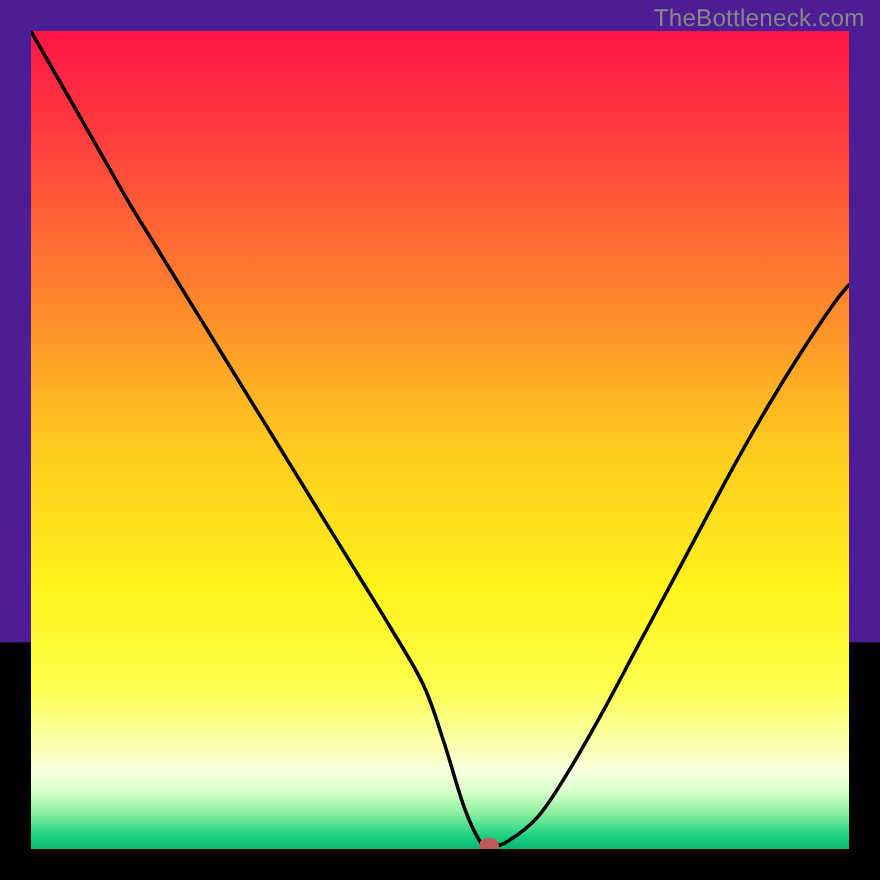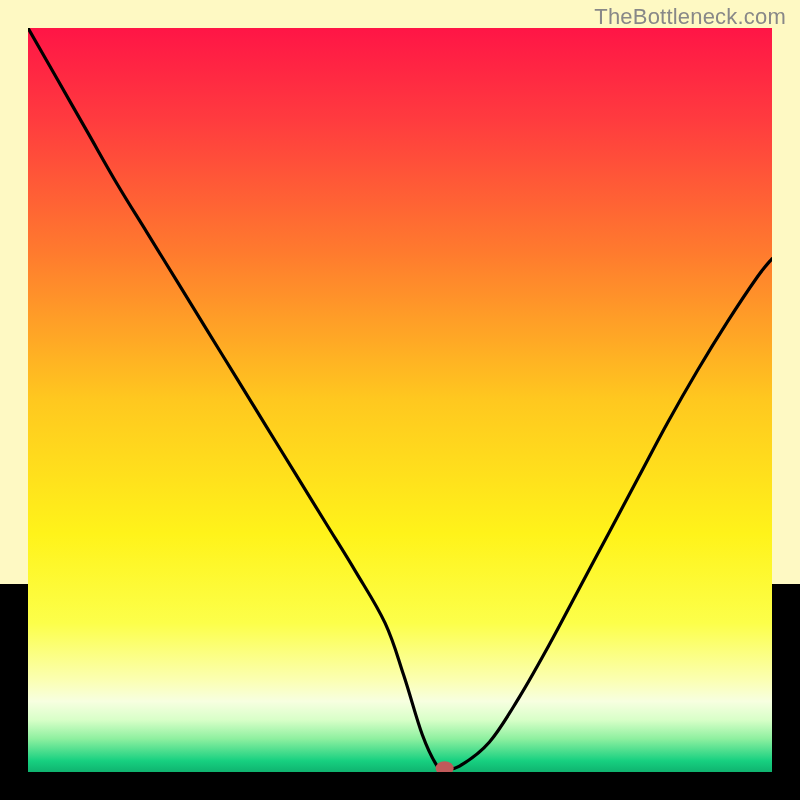--- a/index.html
+++ b/index.html
@@ -9,21 +9,21 @@
     height: 800px;
     background: #000;
     overflow: hidden;
     font-family: Arial, Helvetica, sans-serif;
   }
   .frame {
     position: absolute;
     top: 0; left: 0;
     width: 800px;
     height: 584px;
-    background: #fef9c3;
+    background: #4c1d95;
   }
   .plot {
     position: absolute;
     top: 28px;
     left: 28px;
     width: 744px;
     height: 744px;
     overflow: hidden;
   }
   .watermark {

